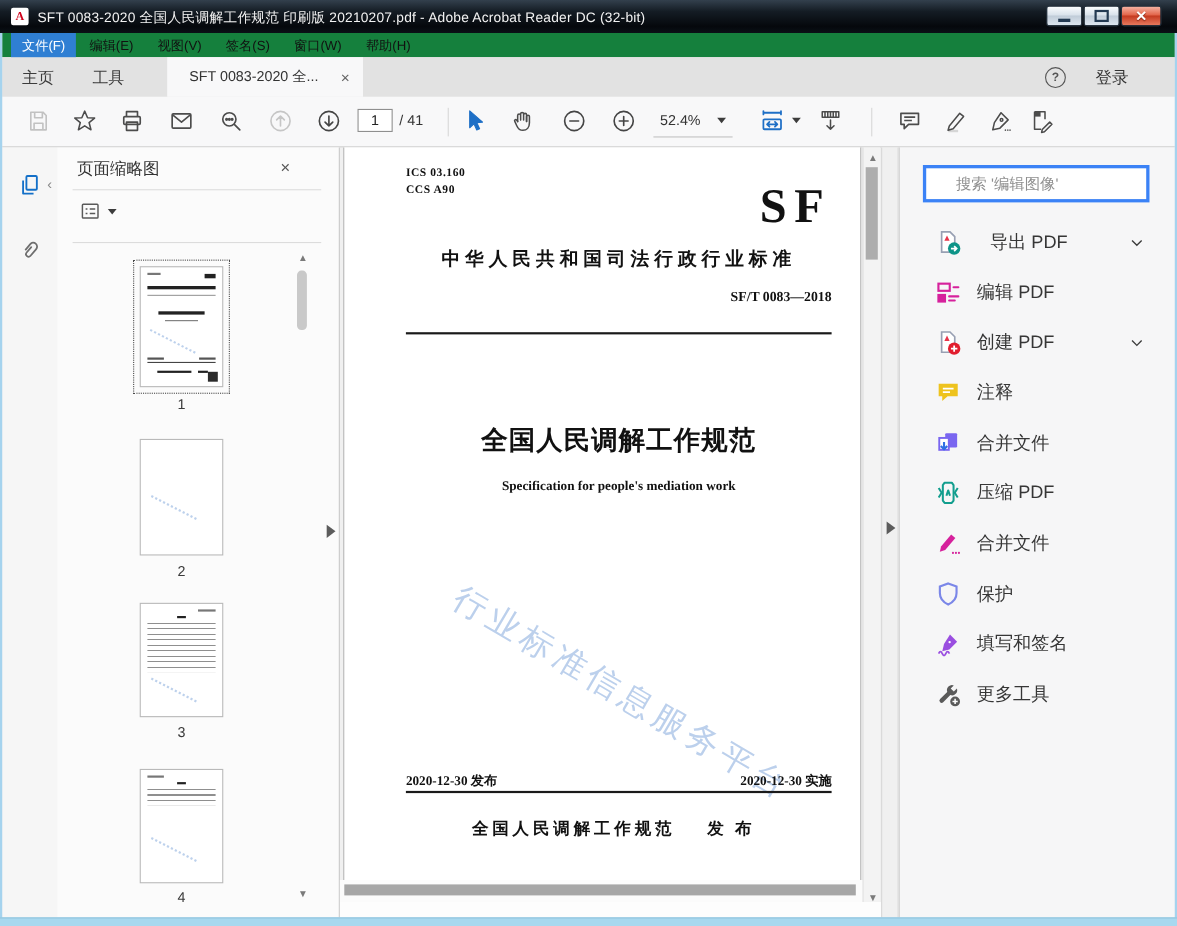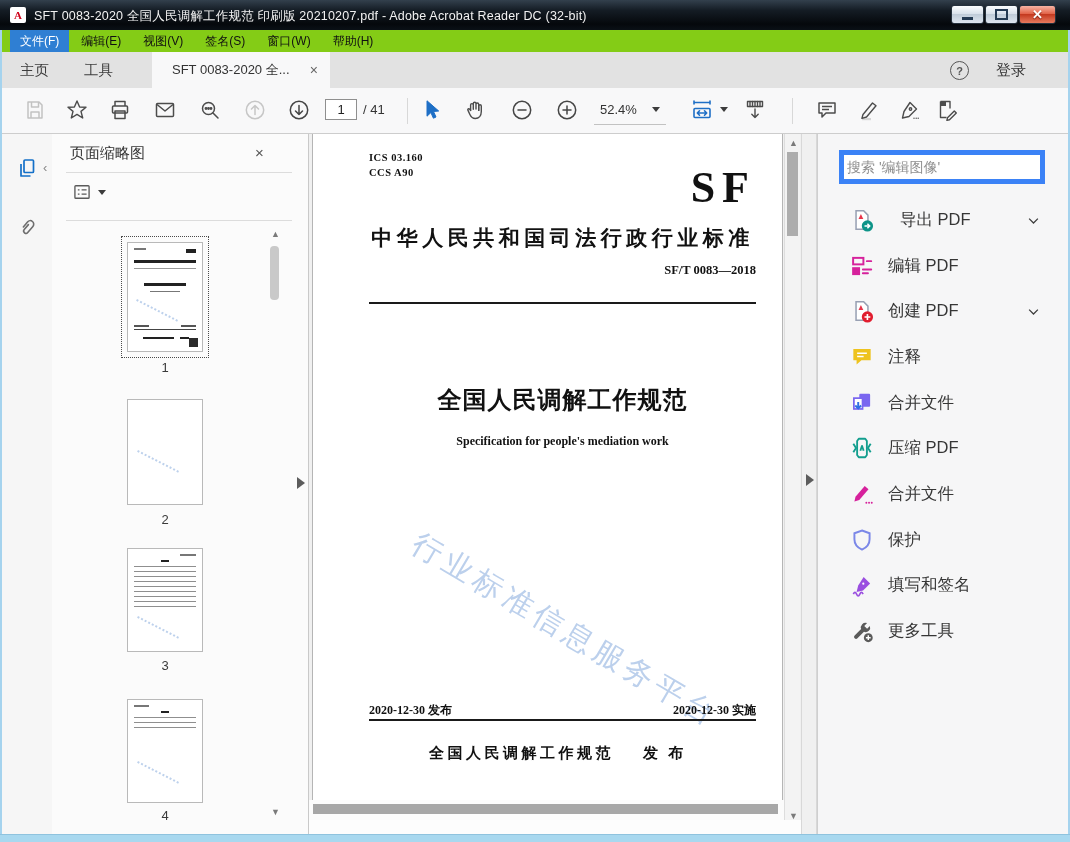--- a/index.html
+++ b/index.html
@@ -15,21 +15,21 @@
     display:flex;align-items:center;justify-content:center;
     color:#d0021b;font-weight:bold;font-size:11px;font-family:"Liberation Serif",serif;}
   .wbtn{top:5px;height:19px;border:1px solid #25313d;border-radius:3px;box-sizing:border-box;
     background:linear-gradient(#fbfdfe,#d9e2eb 45%,#c0ccd8 50%,#dde6ef);
     display:flex;align-items:center;justify-content:center;}
   .wbtn.close{background:linear-gradient(#f6b3a3,#e2654a 45%,#c43a20 50%,#e87a5e);}
   .glyph-min{width:11px;height:3px;background:#243a52;margin-top:7px;}
   .glyph-max{width:9px;height:7px;border:2px solid #243a52;}
   .glyph-x{color:#fff;font-weight:bold;font-size:13px;line-height:13px;text-shadow:0 1px 1px #7a1d0c;}
   
-  .menubar{left:2px;top:30px;width:1066px;height:22px;background:#84cc16;display:flex;align-items:center;padding-left:8px;box-sizing:border-box;}
+  .menubar{left:2px;top:30px;width:1066px;height:22px;background:#15803d;display:flex;align-items:center;padding-left:8px;box-sizing:border-box;}
   .menuitem{font-size:12px;color:#111;padding:3px 10px;margin-right:2px;white-space:nowrap;}
   .menuitem.hl{background:#2f7fd3;color:#fff;}
   
   .tabbar{left:2px;top:52px;width:1066px;height:36px;background:#e2e2e2;}
   .tabtext{font-size:14.5px;color:#3c3c3c;top:9px;}
   .doctab{left:150px;top:0;width:178px;height:36px;background:#f8f8f9;display:flex;align-items:center;box-sizing:border-box;padding:0 12px 0 20px;}
   .doctab .dlabel{font-size:13px;color:#333;flex:1;white-space:nowrap;overflow:hidden;}
   .doctab .dclose{font-size:14px;color:#666;margin-left:8px;}
   .helpcircle{width:19px;height:19px;border:1.5px solid #555;border-radius:50%;box-sizing:border-box;
     display:flex;align-items:center;justify-content:center;font-size:11px;color:#555;font-weight:bold;}
@@ -59,22 +59,22 @@
   
   .page{left:312px;top:134px;width:471px;height:666px;background:#fff;border-left:1px solid #b5b5b5;border-right:1px solid #b5b5b5;box-sizing:border-box;}
   .serif{font-family:"Liberation Serif",serif;}
   .pagec{position:absolute;color:#111;}
   .vsb{left:784px;top:134px;width:16px;height:692px;background:#f3f3f3;border-left:1px solid #ddd;box-sizing:border-box;}
   .hsb{left:309px;top:800px;width:475px;height:20px;background:#fbfbfb;}
   .splitstrip{left:801px;top:134px;width:16px;height:700px;background:#f0f0f0;border-left:1px solid #d8d8d8;border-right:1px solid #d8d8d8;box-sizing:border-box;}
   .splitarrow{width:0;height:0;border-top:6px solid transparent;border-bottom:6px solid transparent;border-left:8px solid #5c5c5c;}
   
   .rightpanel{left:817px;top:134px;width:251px;height:700px;background:#f6f6f7;border-left:1px solid #cfcfcf;box-sizing:border-box;}
-  .searchbox{left:21px;top:16px;width:206px;height:34px;border:5px solid #3b82f6;background:#fff;box-sizing:border-box;
-    font-size:14px;color:#333;padding:0 3px;font-family:"Liberation Sans",sans-serif;}
+  .searchbox{left:21px;top:16px;width:206px;height:34px;border:3px solid #3b82f6;background:#fff;box-sizing:border-box;
+    font-size:14px;color:#333;padding:0 27px;font-family:"Liberation Sans",sans-serif;}
   .searchbox::placeholder{color:#8f8f8f;}
   .toolrow{left:0;width:251px;height:44px;display:flex;align-items:center;padding-left:31px;box-sizing:border-box;}
   .toolrow .tlabel{font-size:16.5px;color:#363636;margin-left:13px;}
   .toolrow .tchev{position:absolute;right:28px;top:15px;}
   
   .framel{left:0;top:30px;width:2px;height:812px;background:#a5d3ee;}
   .framer{left:1068px;top:30px;width:2px;height:812px;background:#a5d3ee;}
   .frameb{left:0;top:834px;width:1070px;height:8px;background:#a8d8ef;border-top:1px solid #8fc3de;box-sizing:border-box;}
 </style>
 </head>
@@ -270,21 +270,21 @@
     <div class="abs sbarrow" style="left:219px;top:96px;">▲</div>
     <div class="abs sbthumb" style="left:218px;top:112px;width:9px;height:54px;"></div>
     <div class="abs sbarrow" style="left:219px;top:674px;">▼</div>
     <div class="abs splitarrow" style="left:245px;top:343px;"></div>
   </div>
 
   <div class="abs page">
     <div class="pagec serif" style="left:56px;top:18px;font-size:10.5px;font-weight:bold;letter-spacing:.5px;">ICS 03.160</div>
     <div class="pagec serif" style="left:56px;top:33px;font-size:10.5px;font-weight:bold;letter-spacing:.5px;">CCS A90</div>
     <div class="pagec serif" style="left:330px;top:28px;width:113px;text-align:right;font-size:44px;font-weight:bold;letter-spacing:7px;">SF</div>
-    <div class="pagec" style="left:50px;top:90px;width:399px;text-align:center;font-size:21px;font-weight:bold;letter-spacing:4.5px;white-space:nowrap;">中华人民共和国司法行政行业标准</div>
+    <div class="pagec" style="left:50px;top:90px;width:399px;text-align:center;font-size:17px;font-weight:bold;letter-spacing:4.5px;white-space:nowrap;">中华人民共和国司法行政行业标准</div>
     <div class="pagec serif" style="left:56px;top:129px;width:387px;text-align:right;font-size:12.5px;font-weight:bold;">SF/T 0083—2018</div>
     <div class="pagec" style="left:56px;top:168px;width:387px;height:2px;background:#1a1a1a;"></div>
     <div class="pagec" style="left:56px;top:250px;width:387px;text-align:center;font-size:24px;font-weight:bold;letter-spacing:1px;">全国人民调解工作规范</div>
     <div class="pagec serif" style="left:56px;top:300px;width:387px;text-align:center;font-size:12px;font-weight:bold;">Specification for people's mediation work</div>
     <div class="pagec" style="left:112px;top:390px;font-size:30px;letter-spacing:5px;color:#bcd0ec;transform:rotate(30.5deg);transform-origin:0 0;white-space:nowrap;">行业标准信息服务平台</div>
     <div class="pagec serif" style="left:56px;top:568px;width:387px;display:flex;justify-content:space-between;font-size:12px;font-weight:bold;">
       <span>2020-12-30 发布</span>
       <span>2020-12-30 实施</span>
     </div>
     <div class="pagec" style="left:56px;top:585px;width:387px;height:2px;background:#1a1a1a;"></div>

